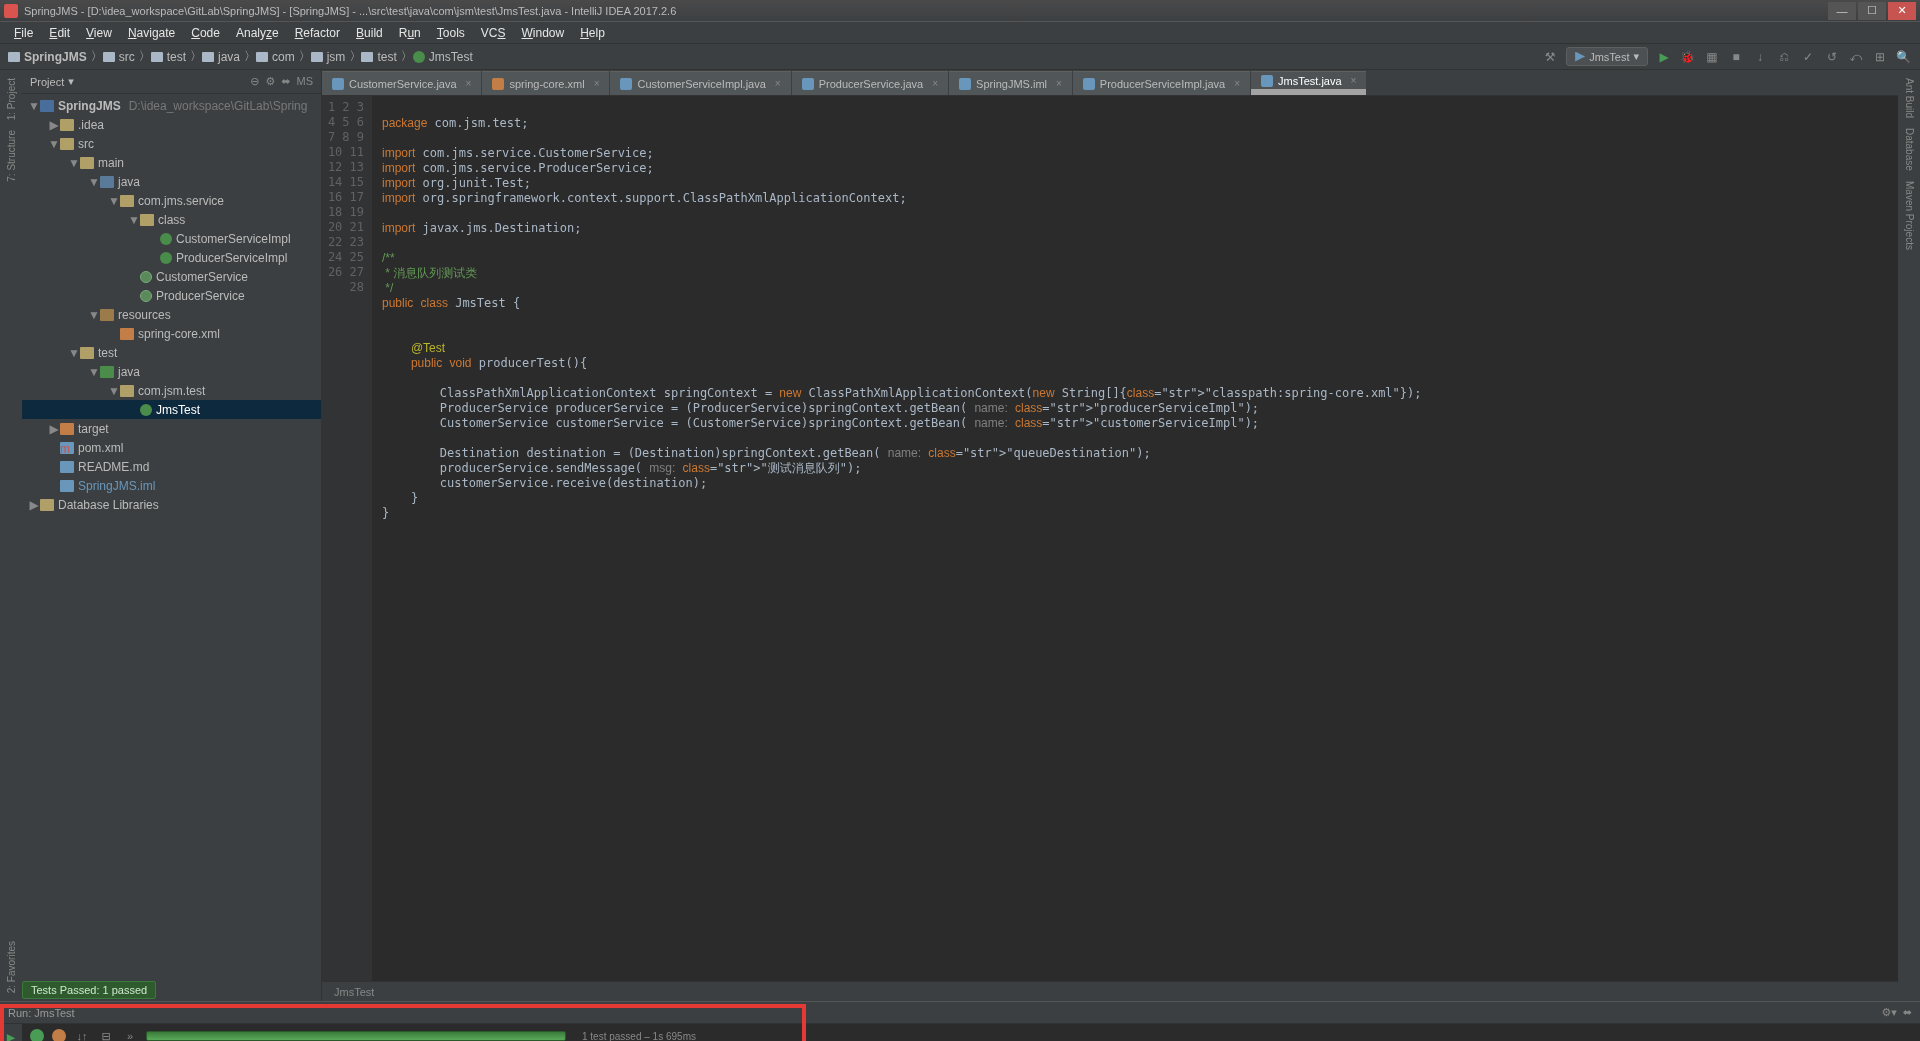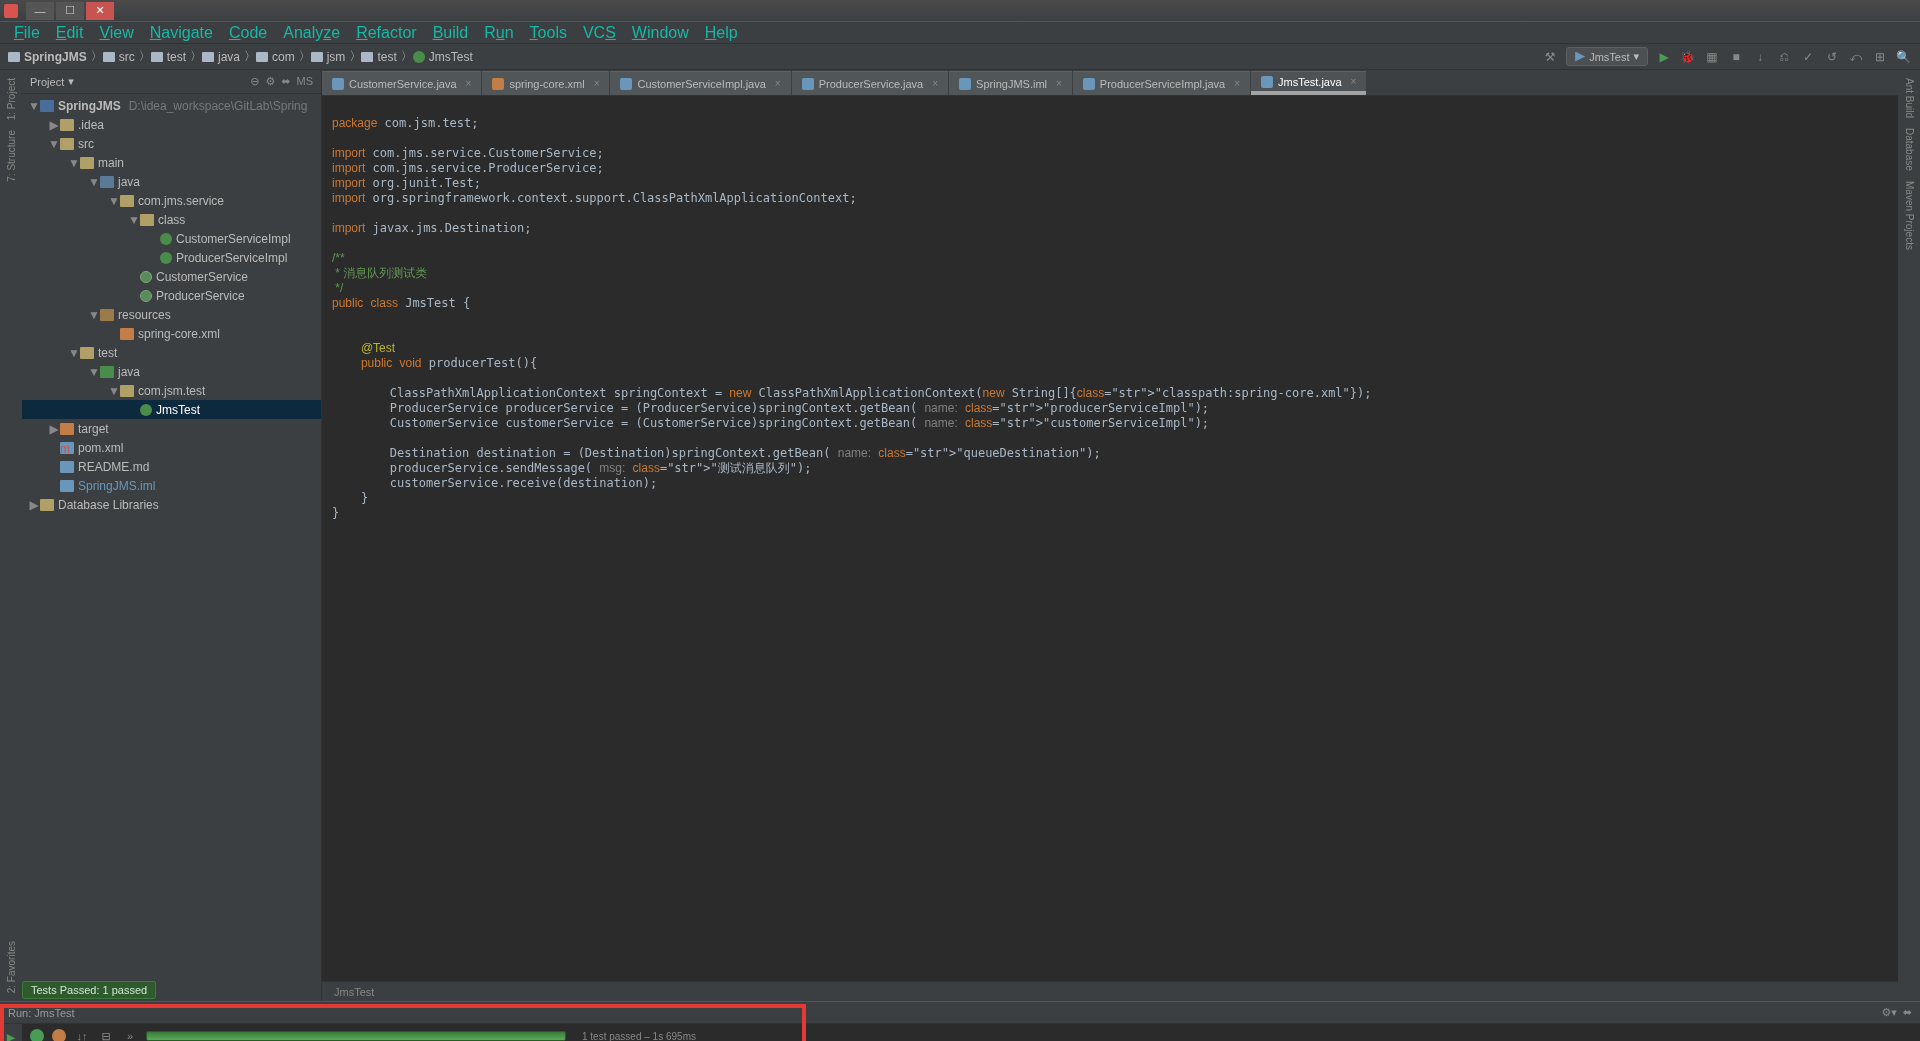--- a/index.html
+++ b/index.html
@@ -8,21 +8,21 @@
 
 .title-bar { height: 22px; background: linear-gradient(#4a4a4a, #3c3f41); display: flex; align-items: center; padding: 0 4px; border-bottom: 1px solid #555; }
 .title-bar .app-icon { width: 14px; height: 14px; background: #d9534f; border-radius: 2px; margin-right: 6px; }
 .title-bar .title { flex: 1; color: #bbb; font-size: 11px; }
 .title-bar .win-btn { width: 28px; height: 18px; margin-left: 2px; display: flex; align-items: center; justify-content: center; color: #ccc; font-size: 11px; }
 .title-bar .win-btn.close { background: #c75450; color: #fff; }
 .title-bar .win-btn.min, .title-bar .win-btn.max { background: #555; }
 
 
 .menu-bar { height: 22px; background: #3c3f41; display: flex; align-items: center; padding: 0 6px; border-bottom: 1px solid #323232; }
-.menu-bar .menu-item { padding: 0 8px; color: #14b8a6; font-size: 16px; cursor: pointer; }
+.menu-bar .menu-item { padding: 0 8px; color: #e5e5e5; font-size: 12px; cursor: pointer; }
 .menu-bar .menu-item u { text-decoration: underline; }
 
 
 .nav-bar { height: 26px; background: #3c3f41; display: flex; align-items: center; padding: 0 8px; border-bottom: 1px solid #323232; }
 .nav-crumb { display: flex; align-items: center; margin-right: 4px; color: #bbb; font-size: 12px; }
 .nav-crumb .folder-icon { width: 12px; height: 10px; background: #a9b7c6; margin-right: 4px; border-radius: 1px; }
 .nav-crumb .class-icon { width: 12px; height: 12px; background: #4a8c4a; border-radius: 50%; margin-right: 4px; }
 .nav-crumb.bold { font-weight: bold; }
 .nav-right { margin-left: auto; display: flex; align-items: center; gap: 8px; }
 .nav-right .config-select { background: #4c5052; border: 1px solid #5e6060; padding: 2px 8px; border-radius: 3px; color: #bbb; font-size: 11px; display: flex; align-items: center; gap: 4px; }
@@ -56,21 +56,21 @@
 .tree-row .ti.cls { background: #4a8c4a; border-radius: 50%; width: 12px; height: 12px; }
 .tree-row .ti.iface { background: #5a8a5a; border-radius: 50%; width: 12px; height: 12px; border: 1px solid #7aaa7a; }
 .tree-row .ti.xml { background: #c27e46; border-radius: 1px; }
 .tree-row .ti.file { background: #6897bb; border-radius: 1px; }
 .tree-row .dim { color: #787878; margin-left: 8px; }
 
 
 .editor-area { flex: 1; background: #2b2b2b; display: flex; flex-direction: column; position: relative; }
 .editor-tabs { height: 26px; background: #3c3f41; display: flex; align-items: flex-end; border-bottom: 1px solid #323232; overflow: hidden; }
 .editor-tab { height: 24px; padding: 0 10px; display: flex; align-items: center; gap: 5px; font-size: 11px; color: #bbb; background: #515658; margin-right: 1px; border-top: 1px solid #5e6060; }
-.editor-tab.active { background: #4e5254; color: #fff; border-bottom: 4px solid #a3a3a3; }
+.editor-tab.active { background: #4e5254; color: #fff; border-bottom: 6px solid #a3a3a3; }
 .editor-tab .tab-icon { width: 12px; height: 12px; border-radius: 2px; }
 .editor-tab .tab-icon.java { background: #6897bb; }
 .editor-tab .tab-icon.xml { background: #c27e46; }
 .editor-tab .tab-icon.iml { background: #6897bb; }
 .editor-tab .tab-close { color: #888; font-size: 10px; margin-left: 4px; }
 .editor-body { flex: 1; display: flex; background: #2b2b2b; position: relative; overflow: hidden; }
 .gutter { width: 50px; background: #313335; text-align: right; padding: 4px 8px 4px 0; color: #606366; font-family: "Consolas", monospace; font-size: 12px; line-height: 15px; }
 .code { flex: 1; padding: 20px 0 4px 10px; font-family: "Consolas", monospace; font-size: 12px; line-height: 15px; white-space: pre; color: #a9b7c6; }
 .kw { color: #cc7832; }
 .ann { color: #bbb529; }
@@ -93,20 +93,21 @@
 .progress-bar { flex: 0 0 420px; height: 10px; background: linear-gradient(#3a7a3a, #5aaa5a); border: 1px solid #2a5a2a; border-radius: 2px; }
 .test-status { color: #888; font-size: 10px; margin-left: 8px; }
 .red-box { position: absolute; border: 4px solid #e53935; pointer-events: none; }
 .status-pill { position: absolute; bottom: 42px; left: 22px; background: #2e5a2e; border: 1px solid #3a7a3a; padding: 2px 8px; font-size: 11px; color: #cde8cd; border-radius: 2px; }
 </style>
 </head>
 <body>
 
 <div class="title-bar">
   <div class="app-icon"></div>
+  <div class="title">SpringJMS - [D:\idea_workspace\GitLab\SpringJMS] - [SpringJMS] - ...\src\test\java\com\jsm\test\JmsTest.java - IntelliJ IDEA 2017.2.6</div>
   <div class="win-btn min">—</div>
   <div class="win-btn max">☐</div>
   <div class="win-btn close">✕</div>
 </div>
 
 <div class="menu-bar">
   <div class="menu-item"><u>F</u>ile</div>
   <div class="menu-item"><u>E</u>dit</div>
   <div class="menu-item"><u>V</u>iew</div>
   <div class="menu-item"><u>N</u>avigate</div>
@@ -314,20 +315,49 @@
           <span>ProducerServiceImpl.java</span>
           <span class="tab-close">×</span>
         </div>
         <div class="editor-tab active">
           <span class="tab-icon java"></span>
           <span>JmsTest.java</span>
           <span class="tab-close">×</span>
         </div>
       </div>
     <div class="editor-body">
+      <div class="gutter" id="gutter">1
+2
+3
+4
+5
+6
+7
+8
+9
+10
+11
+12
+13
+14
+15
+16
+17
+18
+19
+20
+21
+22
+23
+24
+25
+26
+27
+28
+</div>
       <div class="code" id="code"><span class="kw">package</span> com.jsm.test;
 
 <span class="kw">import</span> com.jms.service.CustomerService;
 <span class="kw">import</span> com.jms.service.ProducerService;
 <span class="kw">import</span> org.junit.Test;
 <span class="kw">import</span> org.springframework.context.support.ClassPathXmlApplicationContext;
 
 <span class="kw">import</span> javax.jms.Destination;
 
 <span class="cmt-doc">/**</span>

